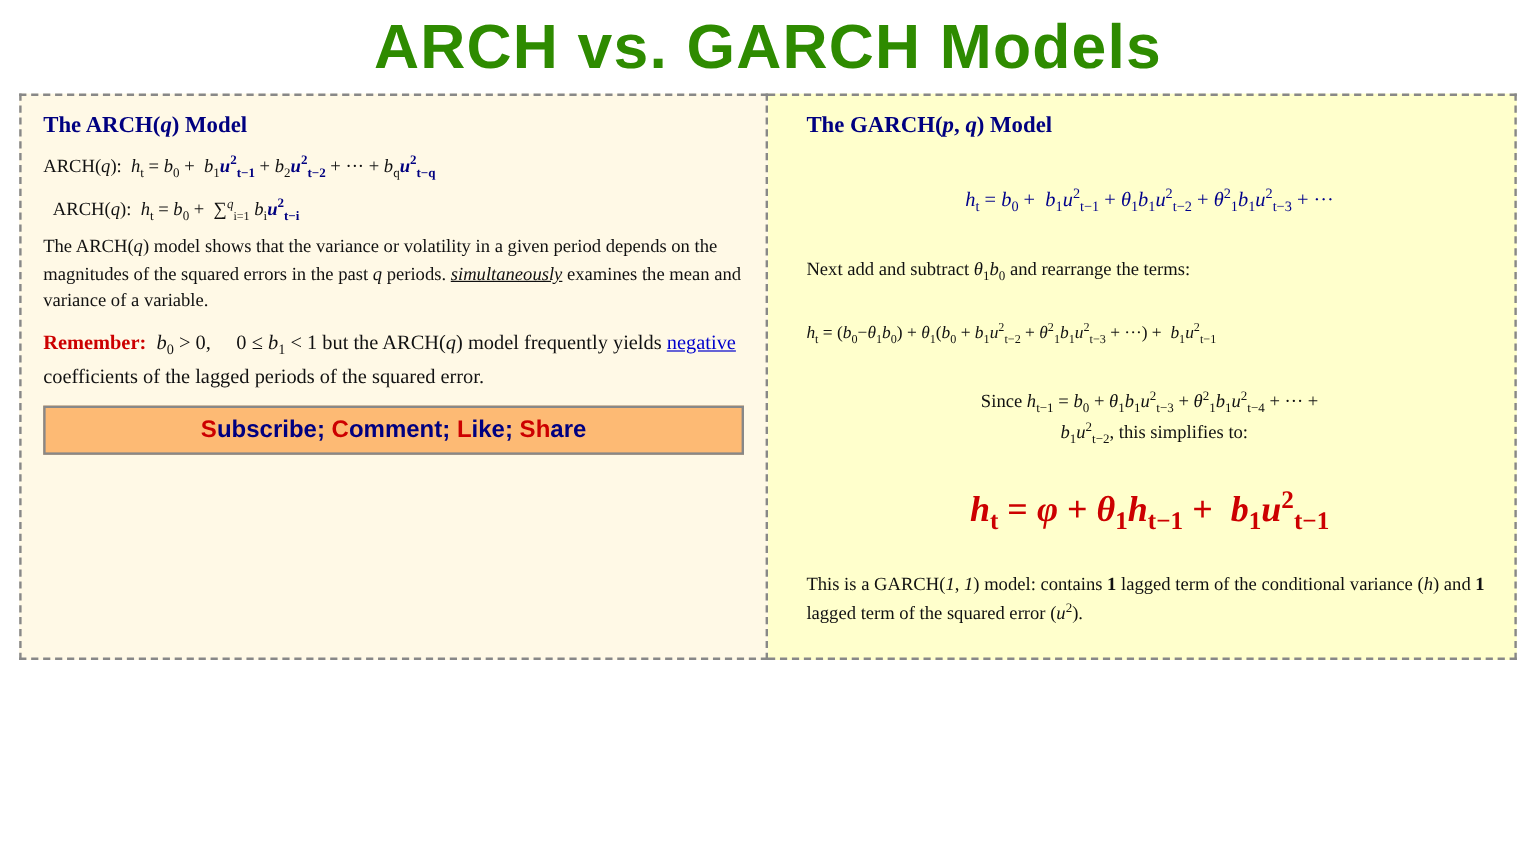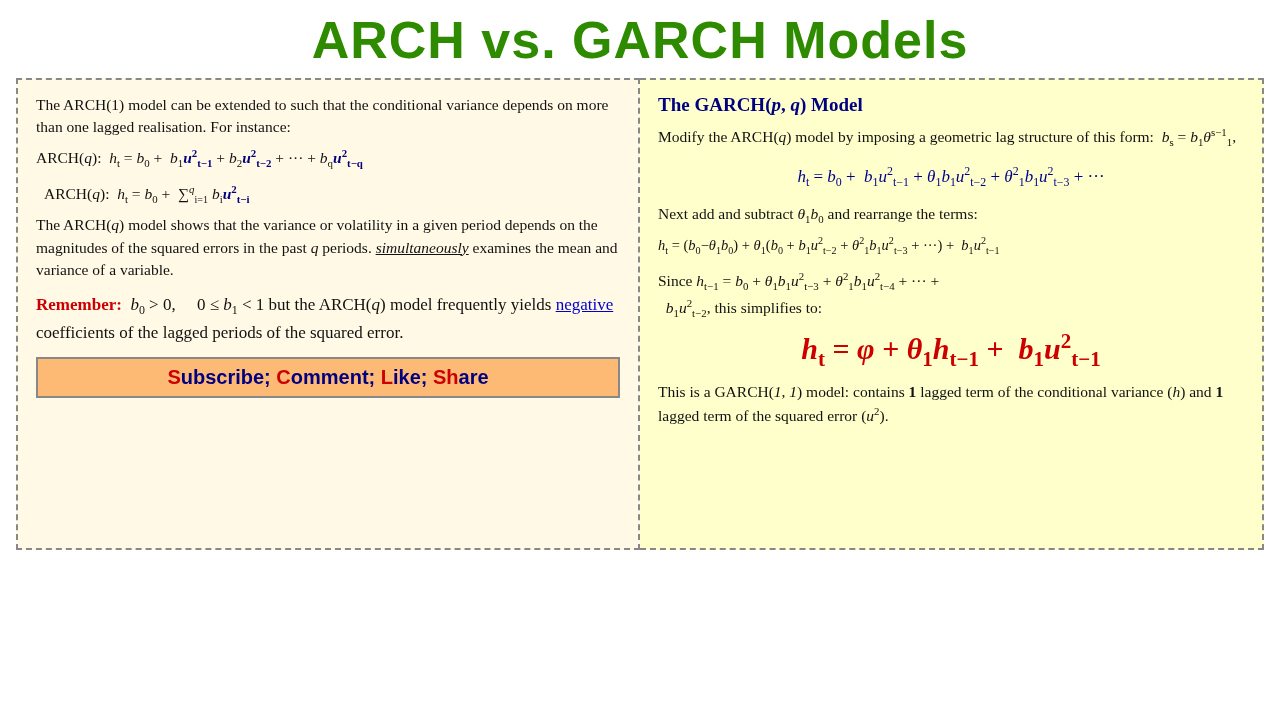--- a/index.html
+++ b/index.html
@@ -45,24 +45,24 @@
       display: flex;
       flex-direction: column;
       gap: 4px;
     }
 
     .right-col {
       flex: 0 0 50%;
       background: #ffffcc;
       border: 2px dashed #888;
       border-left: none;
-      padding: 14px 18px 10px 18px;
+      padding: 14px 18px 10px 32px;
       display: flex;
       flex-direction: column;
-      gap: 4px;
+      gap: 25px;
     }
 
     .section-title {
       font-size: 19px;
       font-weight: bold;
       color: #000080;
       margin-bottom: 4px;
     }
 
     .body-text {
@@ -156,24 +156,24 @@
 <body>
 
 <div class="page">
   <div class="title">
     ARCH vs. GARCH Models
   </div>
 
   <div class="columns">
 
     <div class="left-col">
-
-      <div class="body-text">
-        The ARCH(1) model can be extended to such that the conditional variance depends on more than one lagged realisation. For instance:
-      </div>
+      <div class="section-title">
+        The ARCH(<em>q</em>) Model
+      </div>
+
 
 
       <div class="formula-line">
         ARCH(<em>q</em>): &nbsp;<em>h</em><sub>t</sub> = <em>b</em><sub>0</sub> + &nbsp;<em>b</em><sub>1</sub><span class="blue"><strong><em>u</em><sup>2</sup><sub>t−1</sub></strong></span> + <em>b</em><sub>2</sub><span class="blue"><strong><em>u</em><sup>2</sup><sub>t−2</sub></strong></span> + ··· + <em>b</em><sub>q</sub><span class="blue"><strong><em>u</em><sup>2</sup><sub>t−q</sub></strong></span>
       </div>
 
       <div class="formula-line" style="margin-left:8px;">
         ARCH(<em>q</em>): &nbsp;<em>h</em><sub>t</sub> = <em>b</em><sub>0</sub> + &nbsp;∑<sup><em>q</em></sup><sub style="font-size:0.65em;">i=1</sub> <em>b</em><sub>i</sub><span class="blue"><strong><em>u</em><sup>2</sup><sub>t−i</sub></strong></span>
       </div>
 
@@ -190,38 +190,34 @@
       <div class="subscribe-box">
         <span class="sub-s">S</span><span class="sub-ubscribe">ubscribe; </span><span class="sub-c">C</span><span class="sub-omment">omment; </span><span class="sub-l">L</span><span class="sub-ike">ike; </span><span class="sub-sh">Sh</span><span class="sub-are">are</span>
       </div>
     </div>
 
     <div class="right-col">
       <div class="section-title">
         The GARCH(<em>p</em>, <em>q</em>) Model
       </div>
 
-      <div class="right-body">
-        Modify the ARCH(<em>q</em>) model by imposing a geometric lag structure of this form:&nbsp;
-        <em>b</em><sub>s</sub> = <em>b</em><sub>1</sub><em>θ</em><sup>s−1</sup><sub>1</sub>,
-      </div>
 
       <div class="formula-center">
         <em>h</em><sub>t</sub> = <em>b</em><sub>0</sub> + &nbsp;<em>b</em><sub>1</sub><em>u</em><sup>2</sup><sub>t−1</sub> + <em>θ</em><sub>1</sub><em>b</em><sub>1</sub><em>u</em><sup>2</sup><sub>t−2</sub> + <em>θ</em><sup>2</sup><sub>1</sub><em>b</em><sub>1</sub><em>u</em><sup>2</sup><sub>t−3</sub> + ···
       </div>
 
       <div class="right-body">
         Next add and subtract <em>θ</em><sub>1</sub><em>b</em><sub>0</sub> and rearrange the terms:
       </div>
 
       <div class="formula-line" style="font-size:14.5px; line-height:1.5;">
         <em>h</em><sub>t</sub> = (<em>b</em><sub>0</sub>−<em>θ</em><sub>1</sub><em>b</em><sub>0</sub>) + <em>θ</em><sub>1</sub>(<em>b</em><sub>0</sub> + <em>b</em><sub>1</sub><em>u</em><sup>2</sup><sub>t−2</sub> + <em>θ</em><sup>2</sup><sub>1</sub><em>b</em><sub>1</sub><em>u</em><sup>2</sup><sub>t−3</sub> + ···) + &nbsp;<em>b</em><sub>1</sub><em>u</em><sup>2</sup><sub>t−1</sub>
       </div>
 
-      <div class="right-body" style="margin-top:4px;">
+      <div class="right-body" style="margin-top:4px;text-align:center;">
         Since <em>h</em><sub>t−1</sub> = <em>b</em><sub>0</sub> + <em>θ</em><sub>1</sub><em>b</em><sub>1</sub><em>u</em><sup>2</sup><sub>t−3</sub> + <em>θ</em><sup>2</sup><sub>1</sub><em>b</em><sub>1</sub><em>u</em><sup>2</sup><sub>t−4</sub> + ··· +<br>
         &nbsp;&nbsp;<em>b</em><sub>1</sub><em>u</em><sup>2</sup><sub>t−2</sub>, this simplifies to:
       </div>
 
       <div class="garch-formula-big">
         <em>h</em><sub>t</sub> = <em>φ</em> + <em>θ</em><sub>1</sub><em>h</em><sub>t−1</sub> + &nbsp;<em>b</em><sub>1</sub><em>u</em><sup>2</sup><sub>t−1</sub>
       </div>
 
 
       <div class="right-body">

